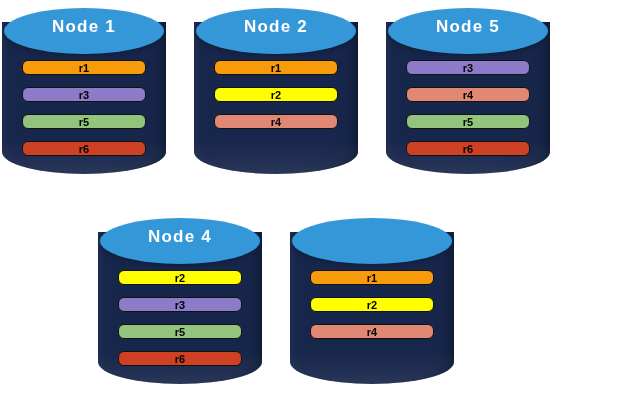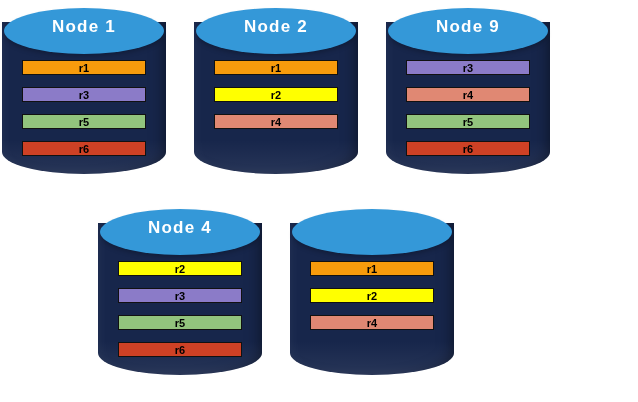--- a/index.html
+++ b/index.html
@@ -23,21 +23,21 @@
   }
 
   .node-row {
     position: absolute;
     left: 0;
     width: 552px;
     display: flex;
     justify-content: center;
   }
   .row-top  { top: 6px; }
-  .row-bottom { top: 207px; }
+  .row-bottom { top: 216px; }
 
   .row-top .node { margin: 0 14px; }
   .row-bottom .node { margin: 0 14px; }
 
   
   .node {
     position: relative;
     width: 164px;
     height: 185px;
     flex: 0 0 auto;
@@ -102,21 +102,21 @@
     margin: 0;
   }
 
   .replica {
     position: relative;
     width: 124px;
     margin: 0 auto 12px auto;
     height: 15px;
     line-height: 15px;
     border: 1px solid #111111;
-    border-radius: 0;
+    border-radius: 6px;
     text-align: center;
     font-size: 11px;
     font-weight: bold;
     color: #000000;
     box-sizing: border-box;
   }
   .replica:last-child { margin-bottom: 0; }
 </style>
 </head>
 <body>
@@ -147,21 +147,21 @@
           <div class="replica" style="background: rgb(247, 155, 12); border-color: rgb(17, 17, 17); color: rgb(0, 0, 0);">r1</div>
           <div class="replica" style="background: rgb(255, 255, 0); border-color: rgb(17, 17, 17); color: rgb(0, 0, 0);">r2</div>
           <div class="replica" style="background: rgb(224, 136, 115); border-color: rgb(17, 17, 17); color: rgb(0, 0, 0);">r4</div>
         </div>
       </div>
       <div class="node">
         <div class="cyl-body" style="background: rgb(23, 38, 75);">
           <div class="cyl-bottom-shade"></div>
         </div>
         <div class="cyl-top" style="background: rgb(52, 152, 216);"></div>
-        <div class="node-title" style="color: rgb(255, 255, 255);">Node  9</div>
+        <div class="node-title" style="color: rgb(255, 255, 255);">Node  5</div>
         <div class="replica-list">
           <div class="replica" style="background: rgb(139, 123, 200); border-color: rgb(17, 17, 17); color: rgb(0, 0, 0);">r3</div>
           <div class="replica" style="background: rgb(224, 136, 115); border-color: rgb(17, 17, 17); color: rgb(0, 0, 0);">r4</div>
           <div class="replica" style="background: rgb(146, 196, 125); border-color: rgb(17, 17, 17); color: rgb(0, 0, 0);">r5</div>
           <div class="replica" style="background: rgb(206, 65, 37); border-color: rgb(17, 17, 17); color: rgb(0, 0, 0);">r6</div>
         </div>
       </div>
     </div>
   <div class="node-row row-bottom">
       <div class="node">

